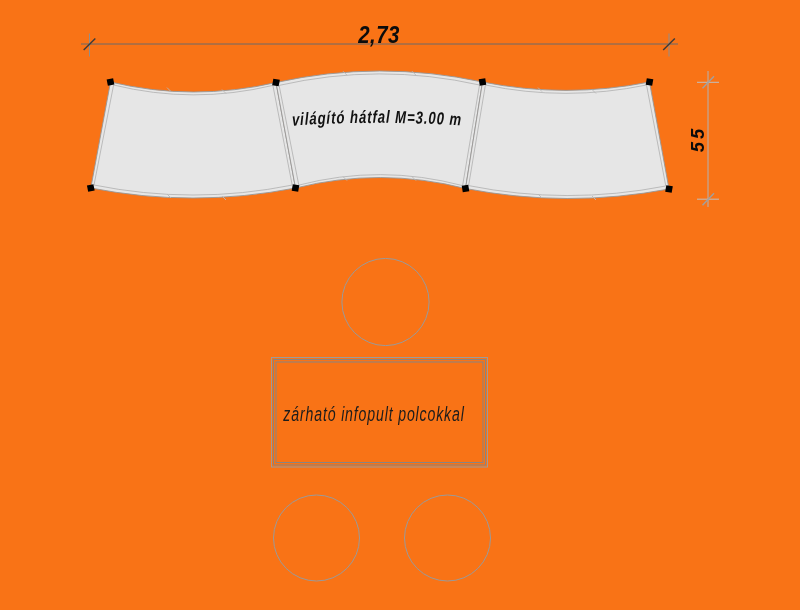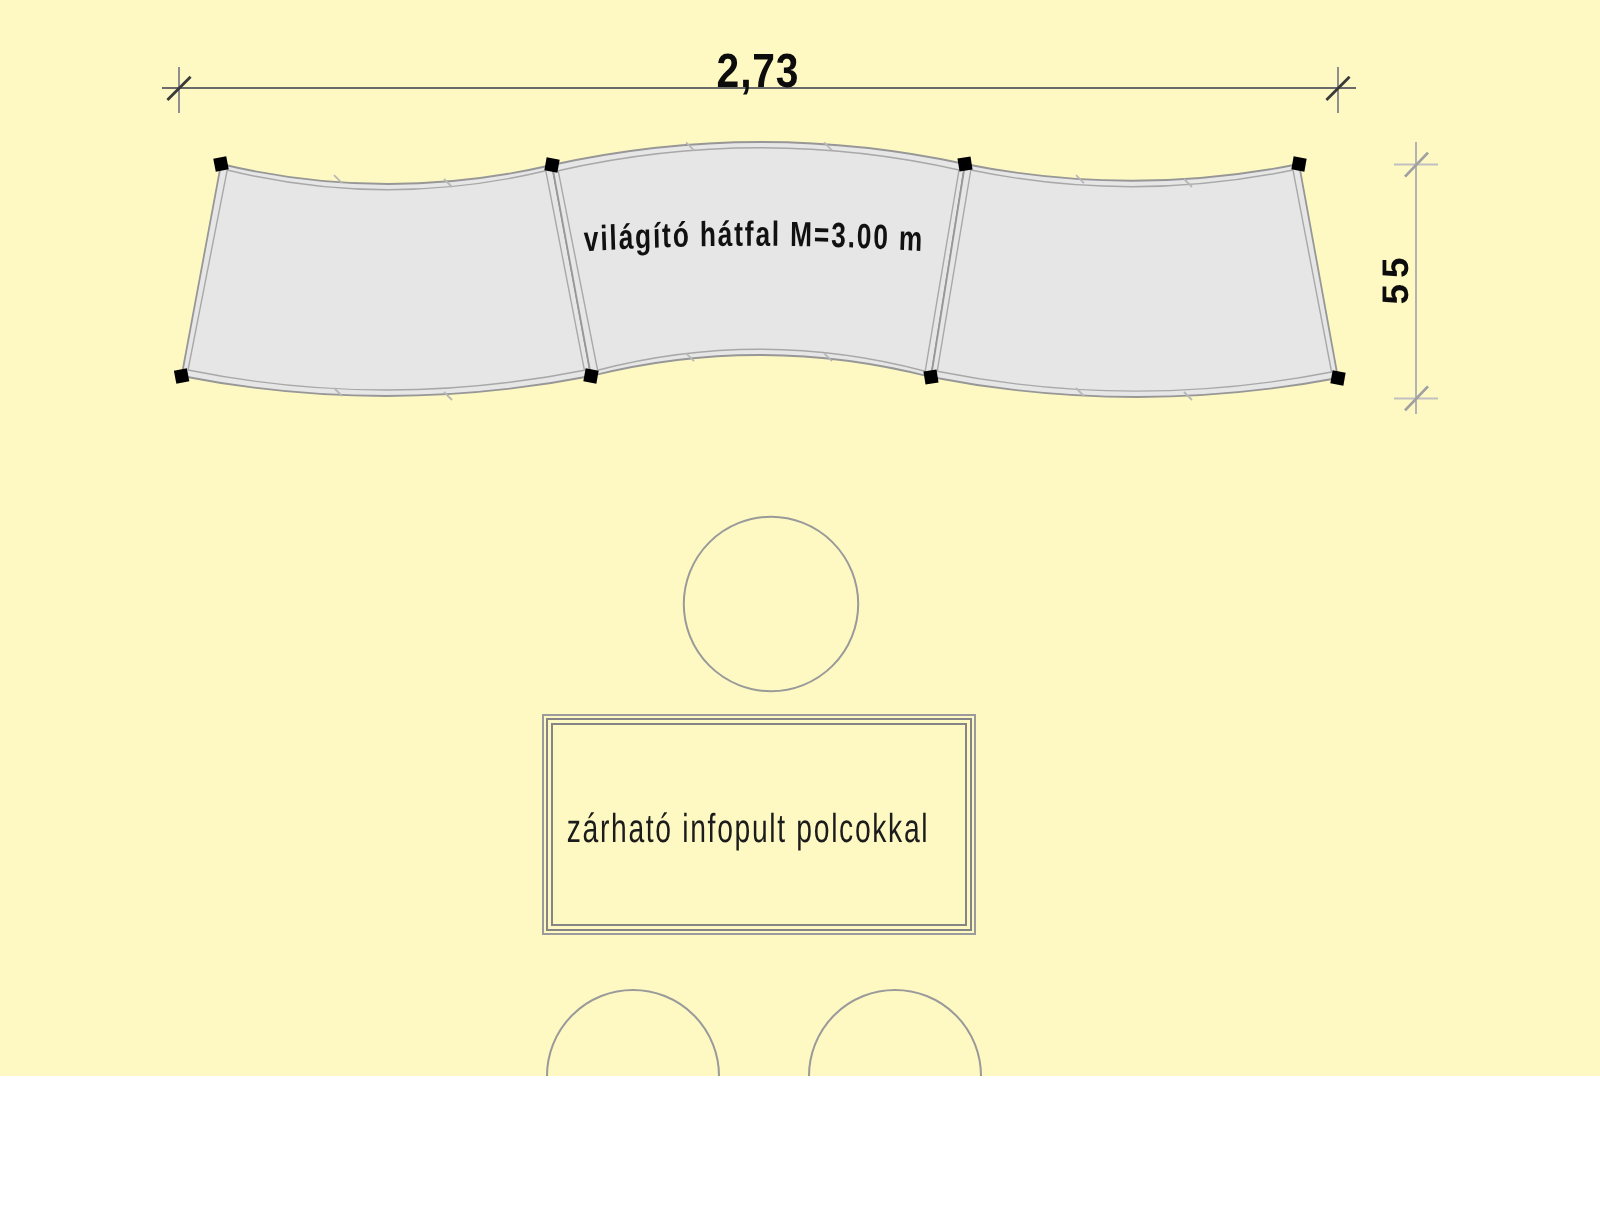--- a/index.html
+++ b/index.html
@@ -1,16 +1,16 @@
 <!DOCTYPE html>
 <html><head>
 <meta charset="utf-8">
 <style>
   html,body{margin:0;padding:0;background:#ffffff;}
-  .page{width:800px;height:538px;position:relative;background:#fef9c3;overflow:hidden;}
+  .page{width:800px;height:610px;position:relative;background:#f97316;overflow:hidden;font-style:italic;}
   svg{display:block;}
   text{font-family:"Liberation Sans",sans-serif;}
 </style>
 </head>
 <body>
 <div class="page">
 <svg width="800" height="610" viewBox="0 0 800 610">
 
   <g>
     <line x1="81" y1="44" x2="678" y2="44" stroke="#6a6a6a" stroke-width="1"></line>

